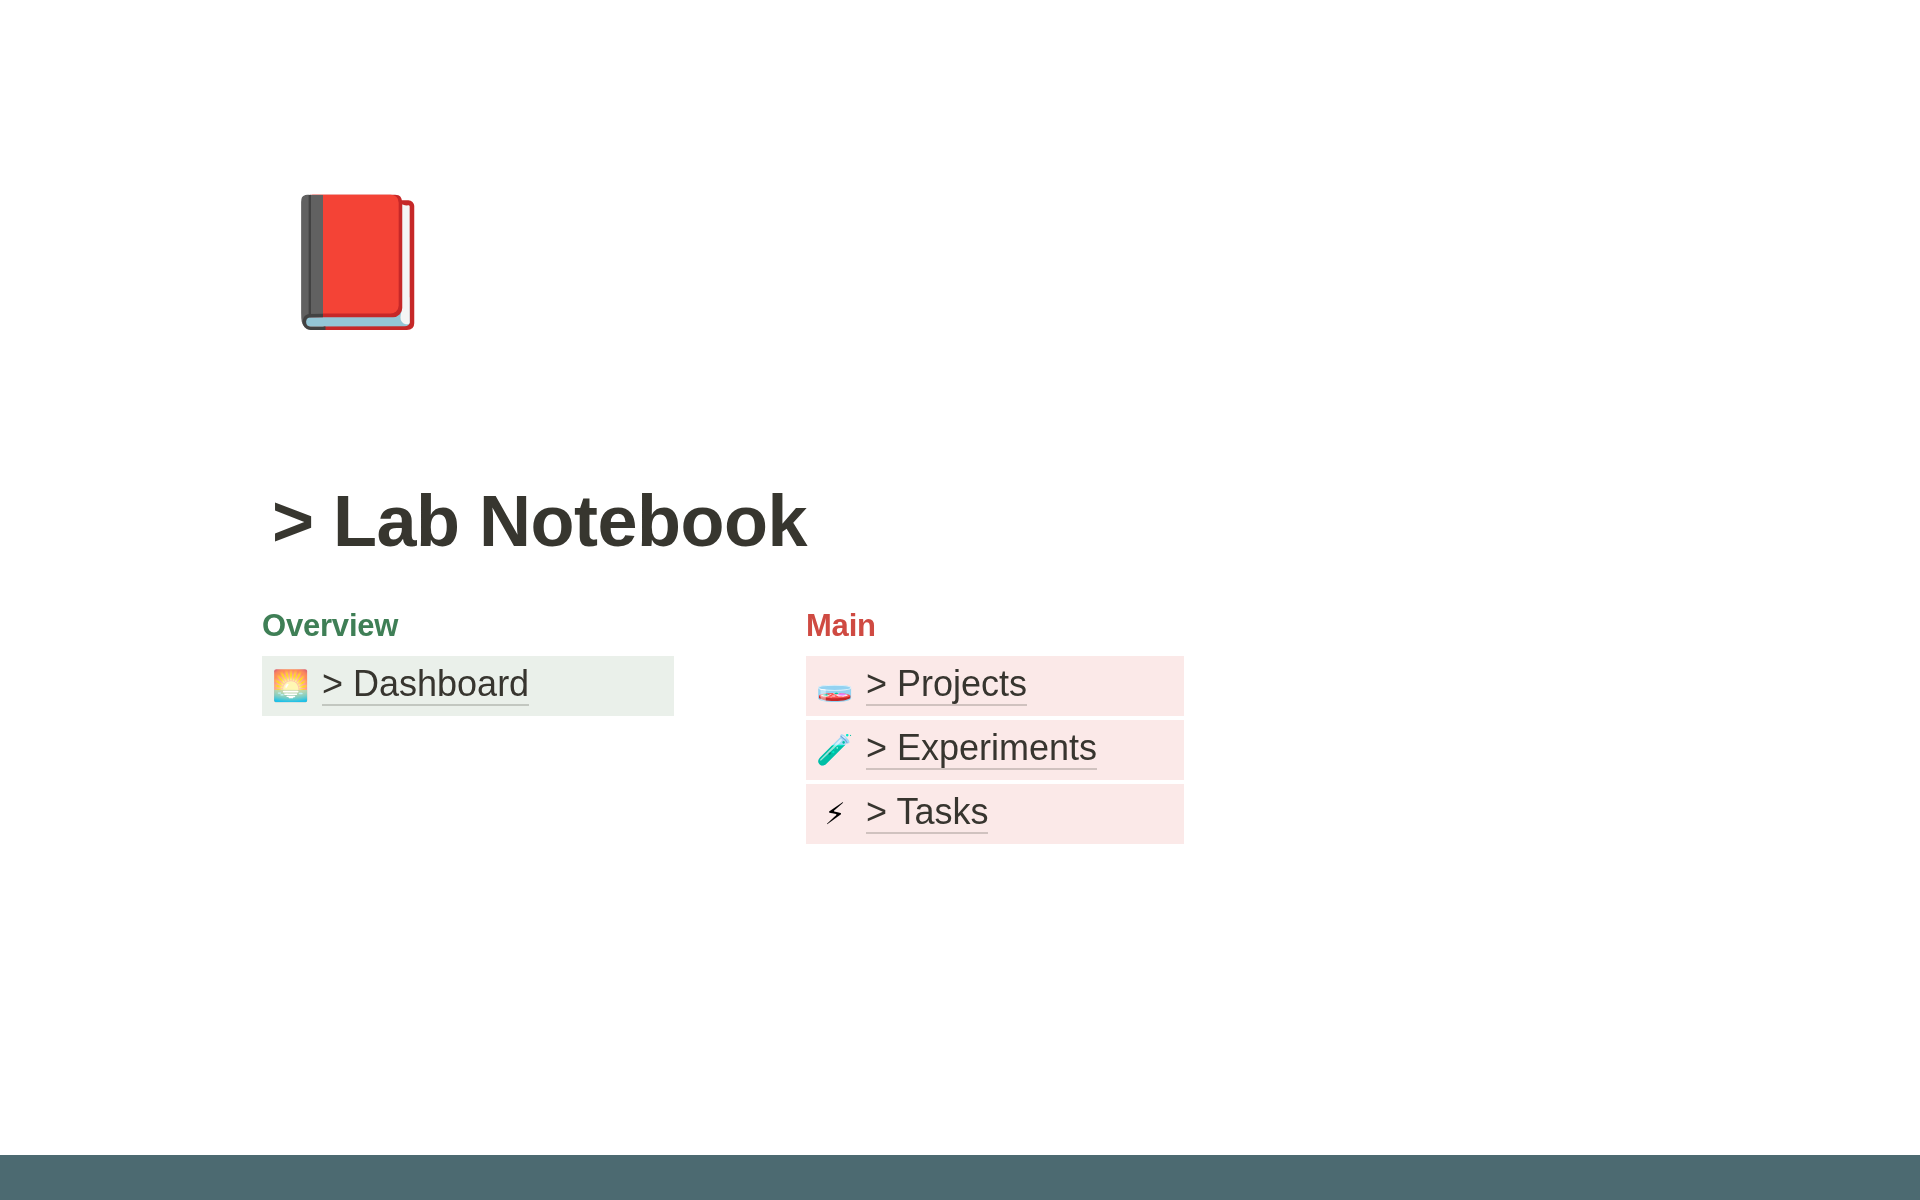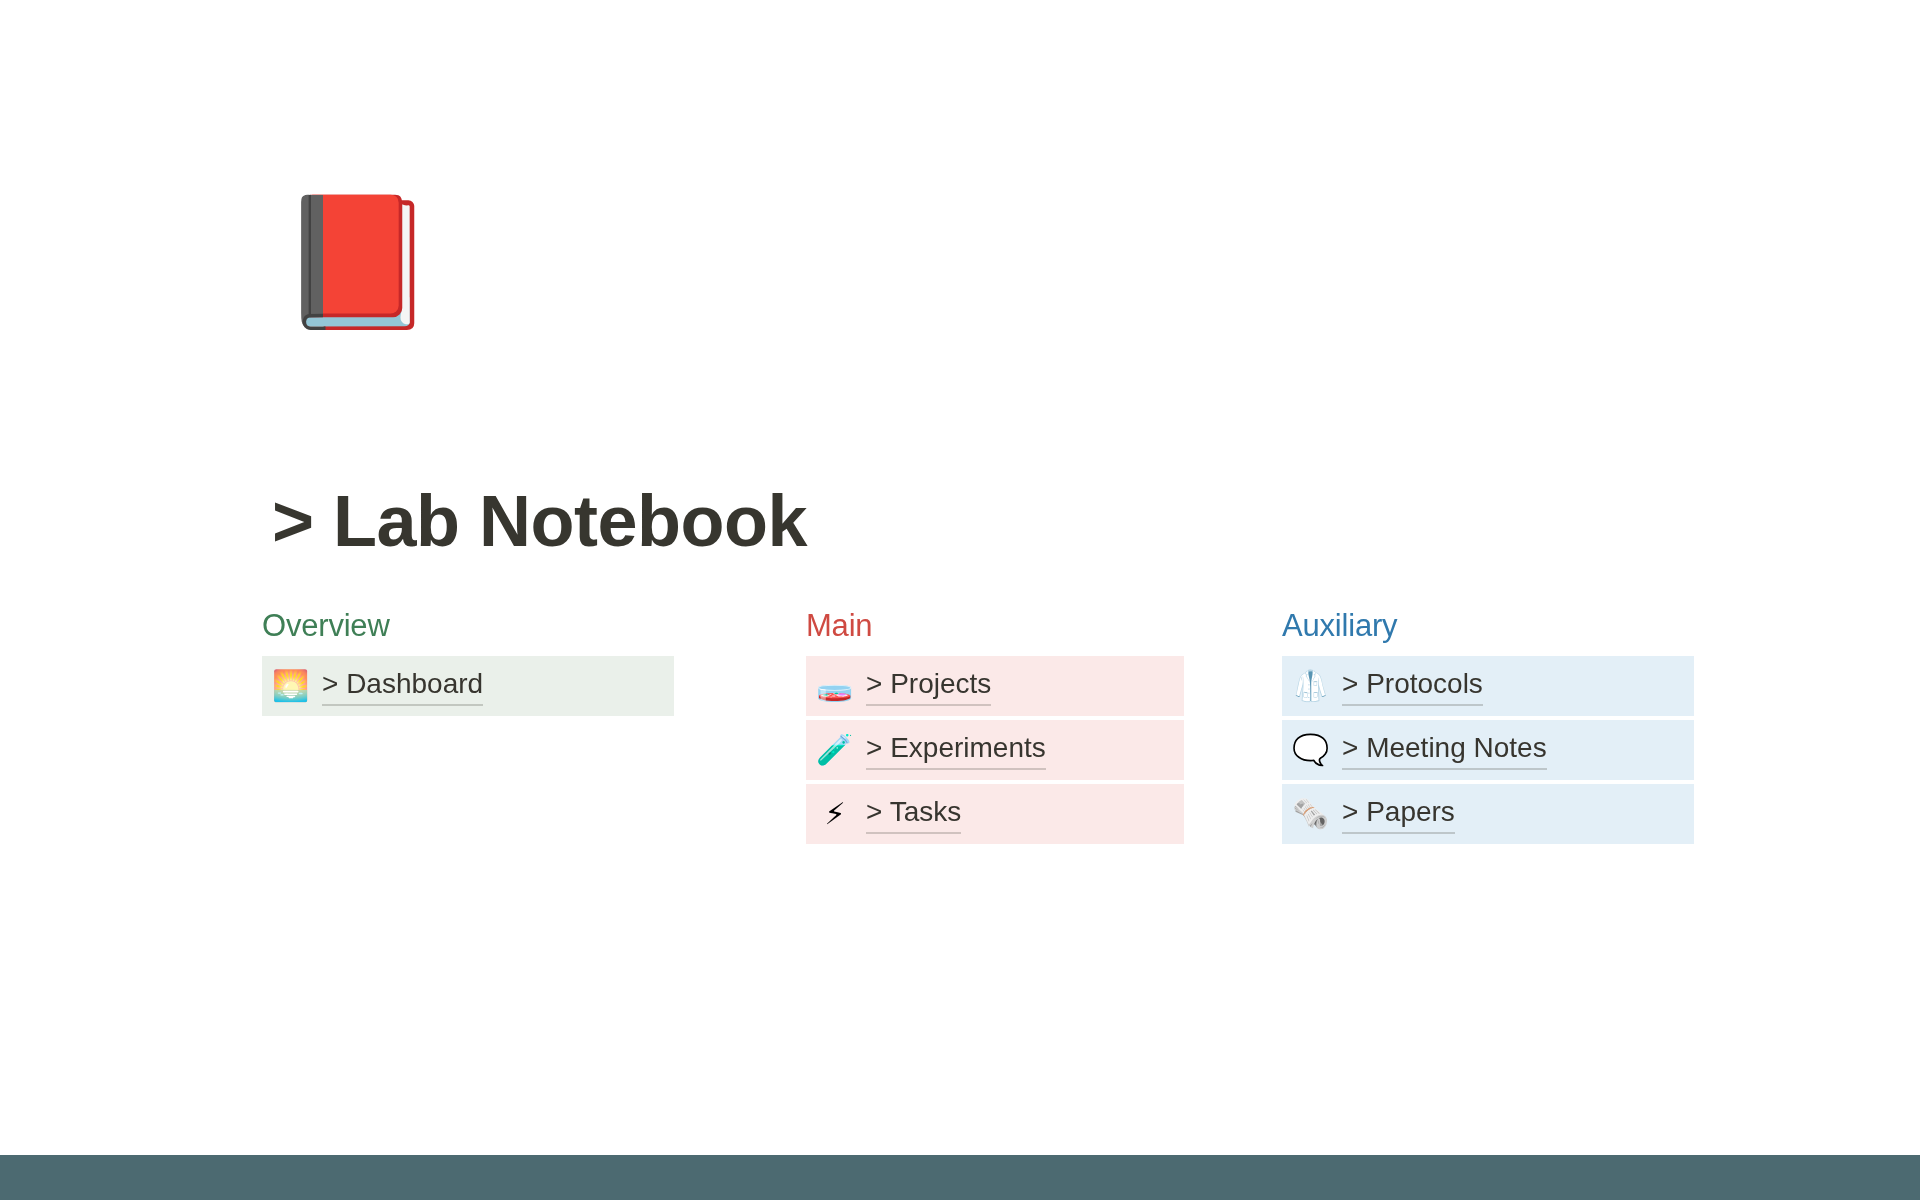--- a/index.html
+++ b/index.html
@@ -56,21 +56,21 @@
   .column {
     position: absolute;
     top: 0;
   }
   .column.col-0 { left: 262px;  width: 412px; }
   .column.col-1 { left: 772px;  width: 412px; padding-left: 34px; }
   .column.col-2 { left: 1282px; width: 412px; }
 
   .column-heading {
     font-size: 31px;
-    font-weight: normal;
+    font-weight: bold;
     line-height: 36px;
     margin: 0 0 12px 0;
     white-space: nowrap;
     letter-spacing: -0.2px;
   }
 
   .column-rows {
     display: flex;
     flex-direction: column;
     gap: 4px;
@@ -89,21 +89,21 @@
     width: 38px;
     height: 38px;
     font-size: 30px;
     line-height: 38px;
     text-align: center;
     margin-right: 12px;
     user-select: none;
   }
 
   .row-text {
-    font-size: 28px;
+    font-size: 36px;
     color: #37352f;
     line-height: 34px;
     white-space: nowrap;
     border-bottom: 2px solid rgba(55,53,47,0.22);
     padding-bottom: 3px;
   }
 
   
   .footer-bar {
     position: absolute;
@@ -146,35 +146,18 @@
           <span class="row-emoji">🧪</span>
           <span class="row-text">&gt; Experiments</span>
         </div>
         <div class="link-row" style="background: rgb(251, 233, 232);">
           <span class="row-emoji">⚡</span>
           <span class="row-text">&gt; Tasks</span>
         </div>
       </div>
     </div>
 
-    <div class="column col-2">
-      <div class="column-heading" style="color: rgb(48, 121, 173);">Auxiliary</div>
-      <div class="column-rows">
-        <div class="link-row" style="background: rgb(227, 239, 247);">
-          <span class="row-emoji">🥼</span>
-          <span class="row-text">&gt; Protocols</span>
-        </div>
-        <div class="link-row" style="background: rgb(227, 239, 247);">
-          <span class="row-emoji">🗨️</span>
-          <span class="row-text">&gt; Meeting Notes</span>
-        </div>
-        <div class="link-row" style="background: rgb(227, 239, 247);">
-          <span class="row-emoji">🗞️</span>
-          <span class="row-text">&gt; Papers</span>
-        </div>
-      </div>
-    </div>
 
   </div>
 
   <div class="footer-bar" style="background: rgb(76, 106, 113);"></div>
 
 </div>
 
 </body></html>

